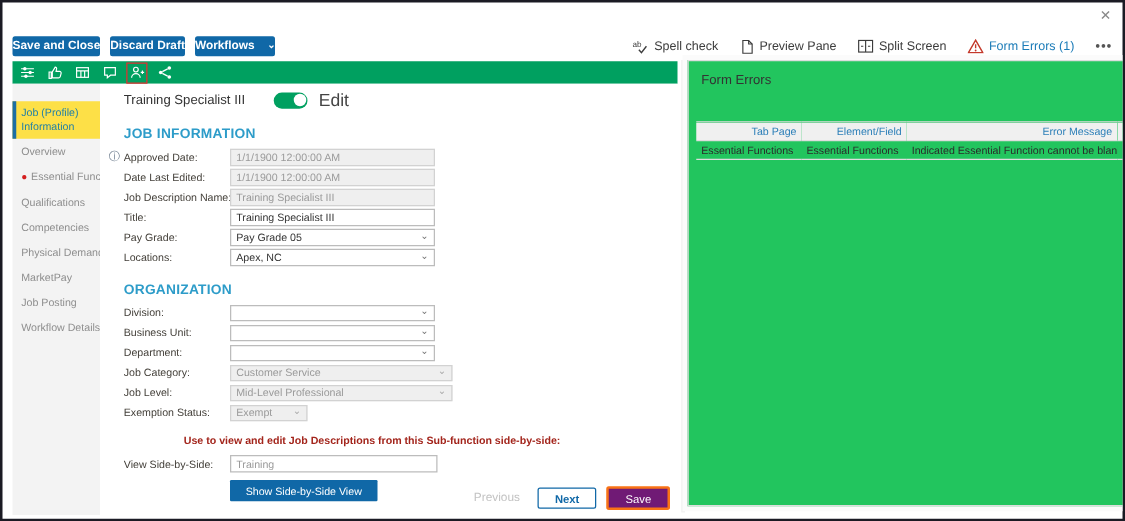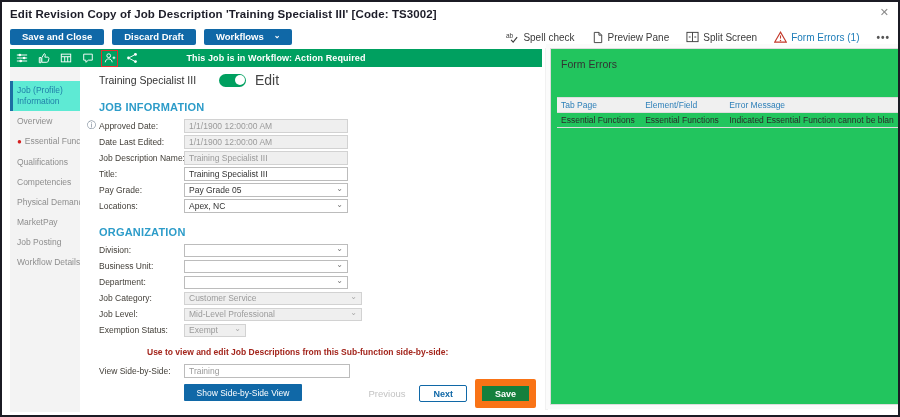--- a/index.html
+++ b/index.html
@@ -18,21 +18,21 @@
   }
   .close-x {
     position:absolute; right:9px; top:4px; font-size:11px; color:#8a8a8a; cursor:default;
   }
 
   
   .actionbar { position:absolute; left:8px; right:8px; top:26px; height:18px; display:flex; justify-content:space-between; align-items:center; }
   .btn-group { display:flex; gap:8px; }
   .btn-blue {
     background:#1068A7; color:#fff; font-size:9.5px; font-weight:bold;
-    padding:3px 12px; border-radius:2px; border:none; display:flex; align-items:center; line-height:1;
+    padding:3px 0; border-radius:2px; border:none; display:flex; align-items:center; line-height:1;
   }
   .btn-blue .caret { font-size:8px; margin-left:10px; margin-top:-2px; }
   .toolbar { display:flex; align-items:center; gap:17px; font-size:10px; color:#3c3c3c; }
   .tool-item { display:flex; align-items:center; gap:4px; cursor:default; }
   .tool-item svg { display:block; }
   .tool-errors { color:#1C7CB8; }
   .tool-more { font-size:10px; color:#555; letter-spacing:1px; font-weight:bold; }
 
   
   .wfbar {
@@ -47,21 +47,21 @@
     color:#fff; font-size:9px; font-weight:bold; letter-spacing:.1px;
   }
 
   
   .sidebar {
     position:absolute; left:8px; top:65px; width:70px; bottom:3px;
     background:#f3f3f3; padding-top:14px; font-size:8.5px; color:#8e8e8e;
   }
   .side-item { padding:4px 2px 4px 7px; white-space:nowrap; cursor:default; line-height:1.3; margin-bottom:1px; }
   .side-item.selected {
-    background:#5eead4; border-left:3px solid #1C6FA3; color:#1F7FA8;
+    background:#fde047; border-left:3px solid #1C6FA3; color:#1F7FA8;
     padding-left:4px; white-space:normal;
   }
   .side-item .dot { color:#d41f1f; font-size:8px; margin-right:3px; }
 
   
   .content { position:absolute; left:78px; top:65px; width:462px; bottom:3px; background:#fff; }
   .job-head { display:flex; align-items:center; margin:5px 0 0 19px; }
   .job-head .jname { font-size:10.5px; color:#333; width:120px; }
   .toggle { width:27px; height:13px; border-radius:7px; background:#00A060; position:relative; flex-shrink:0; }
   .toggle::after { content:""; position:absolute; right:1.5px; top:1.5px; width:10px; height:10px; border-radius:50%; background:#fff; }
@@ -91,42 +91,41 @@
   }
   .red-note { font-size:8.5px; font-weight:bold; color:#A3251C; margin:10px 0 7px 0;padding-left:48px; }
   .sbs-btn {
     margin:4px 0 0 85px; width:118px; background:#1068A7; color:#fff; border:none;
     font-size:8.5px; padding:3.5px 0; text-align:center; border-radius:1px;
   }
 
   .footer-nav { position:absolute; right:6px; bottom:4px; display:flex; align-items:center; }
   .prev-link { font-size:9.5px; color:#c3c3c3; margin-right:14px; }
   .next-btn { background:#fff; border:1px solid #1068A7; color:#1068A7; font-size:9px; font-weight:bold; padding:2.5px 13px; border-radius:2px; margin-right:8px; }
-  .save-btn { background:#15803d; border:7px solid #f97316; color:#fff; font-size:9px; font-weight:bold; padding:2.5px 13px; border-radius:2px; }
+  .save-btn { background:#701a75; border:2px solid #f97316; color:#fff; font-size:9px; font-weight:normal; padding:2.5px 13px; border-radius:2px; }
 
   
   .divider { position:absolute; left:543px; top:46px; bottom:5px; width:3px; background:#f1f1f1; }
   .fe-panel {
     position:absolute; left:548px; top:46px; width:380px; height:357px;
     border:1px solid #ddd; background:#22c55e; box-shadow:0 0 0 4px #fbfbfb;
   }
   .fe-title { font-size:10.5px; color:#333; margin:9px 0 0 10px; }
   .fe-table { width:calc(100% - 12px); margin:27px 6px 0 6px; border-collapse:collapse; font-size:8.5px; table-layout:fixed; }
   .fe-table th {
-    background:#f0f0f0; color:#2C7FB8; font-weight:normal; text-align:left;
+    background:#f0f0f0; color:#2C7FB8; font-weight:normal; text-align:right;
     padding:2px 4px; border-top:1px solid #ddd; border-bottom:1px solid #ddd; white-space:nowrap; overflow:hidden;
   }
   .fe-table td { padding:2px 4px; border-bottom:1px solid #ddd; color:#2b2b2b; white-space:nowrap; overflow:hidden; }
 </style>
 </head>
 <body>
 
 <div class="window">
 
-  <div class="titlebar-text">Edit Revision Copy of Job Description 'Training Specialist III' [Code: TS3002]</div>
   <div class="close-x">✕</div>
 
   <div class="actionbar">
     <div class="btn-group">
       <button class="btn-blue">
           <span>Save and Close</span>
         </button>
       <button class="btn-blue">
           <span>Discard Draft</span>
         </button>
@@ -207,21 +206,20 @@
       </span>
       <span class="wf-icon">
         <svg width="12" height="12" viewBox="0 0 14 14">
             <circle cx="11" cy="2.8" r="1.7" fill="#fff"></circle>
             <circle cx="3" cy="7" r="1.7" fill="#fff"></circle>
             <circle cx="11" cy="11.2" r="1.7" fill="#fff"></circle>
             <path d="M4.5 6.2l5-2.6M4.5 7.8l5 2.6" stroke="#fff" stroke-width="1.1"></path>
           </svg>
       </span>
     </div>
-    <div class="wf-msg">This Job is in Workflow: Action Required</div>
   </div>
 
   <div class="sidebar">
     <div class="side-item selected"><span>Job (Profile) Information</span></div>
     <div class="side-item"><span>Overview</span></div>
     <div class="side-item"><span class="dot">●</span><span>Essential Functions</span></div>
     <div class="side-item"><span>Qualifications</span></div>
     <div class="side-item"><span>Competencies</span></div>
     <div class="side-item"><span>Physical Demands</span></div>
     <div class="side-item"><span>MarketPay</span></div>

